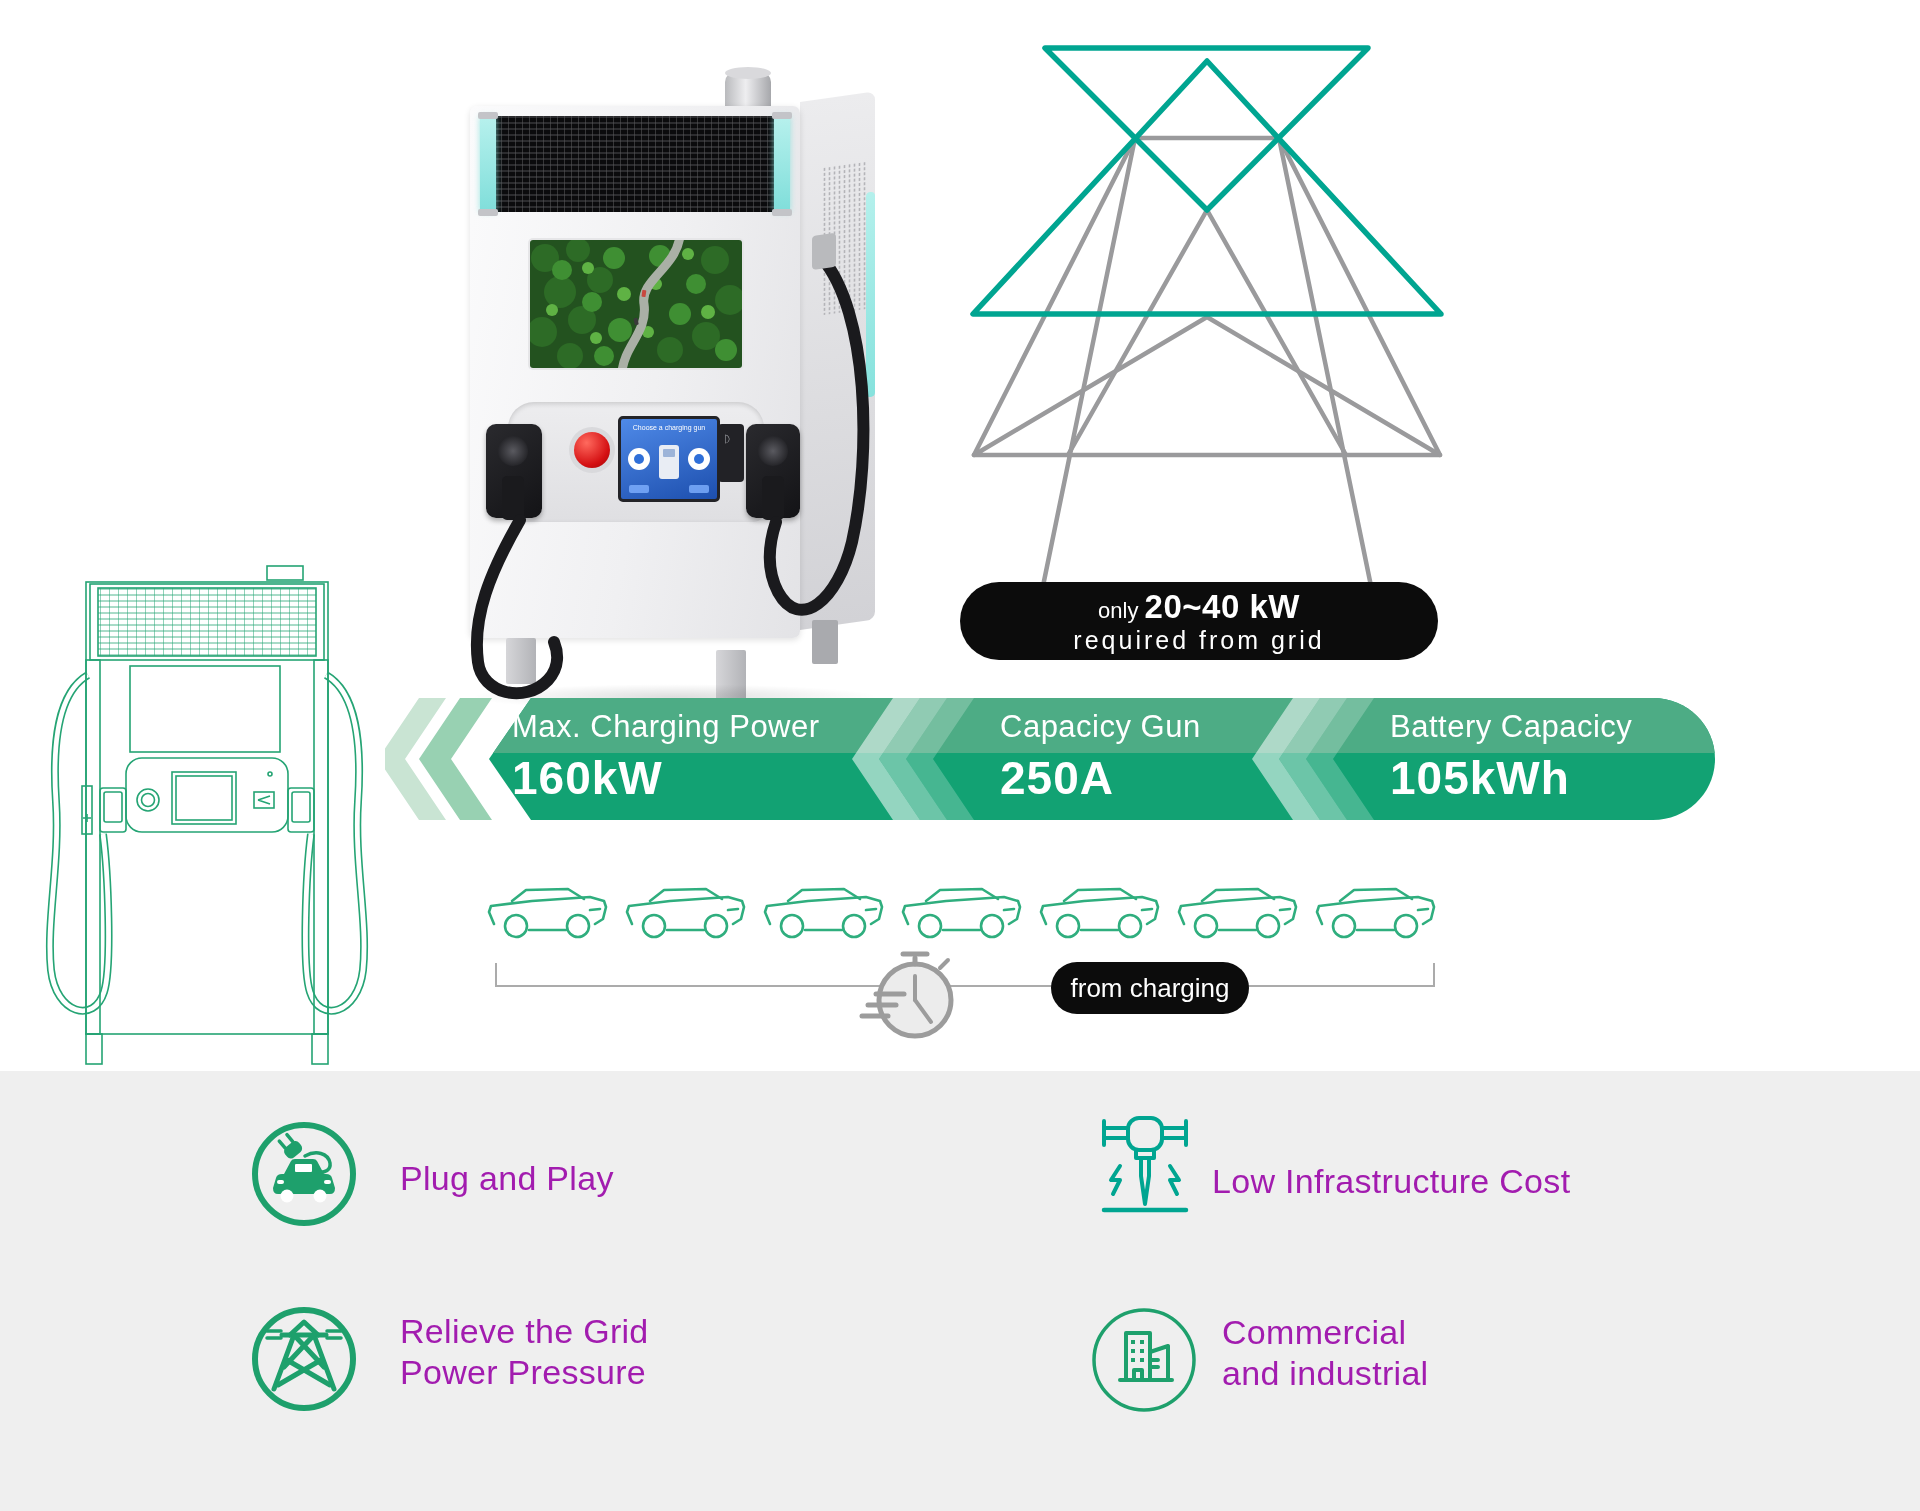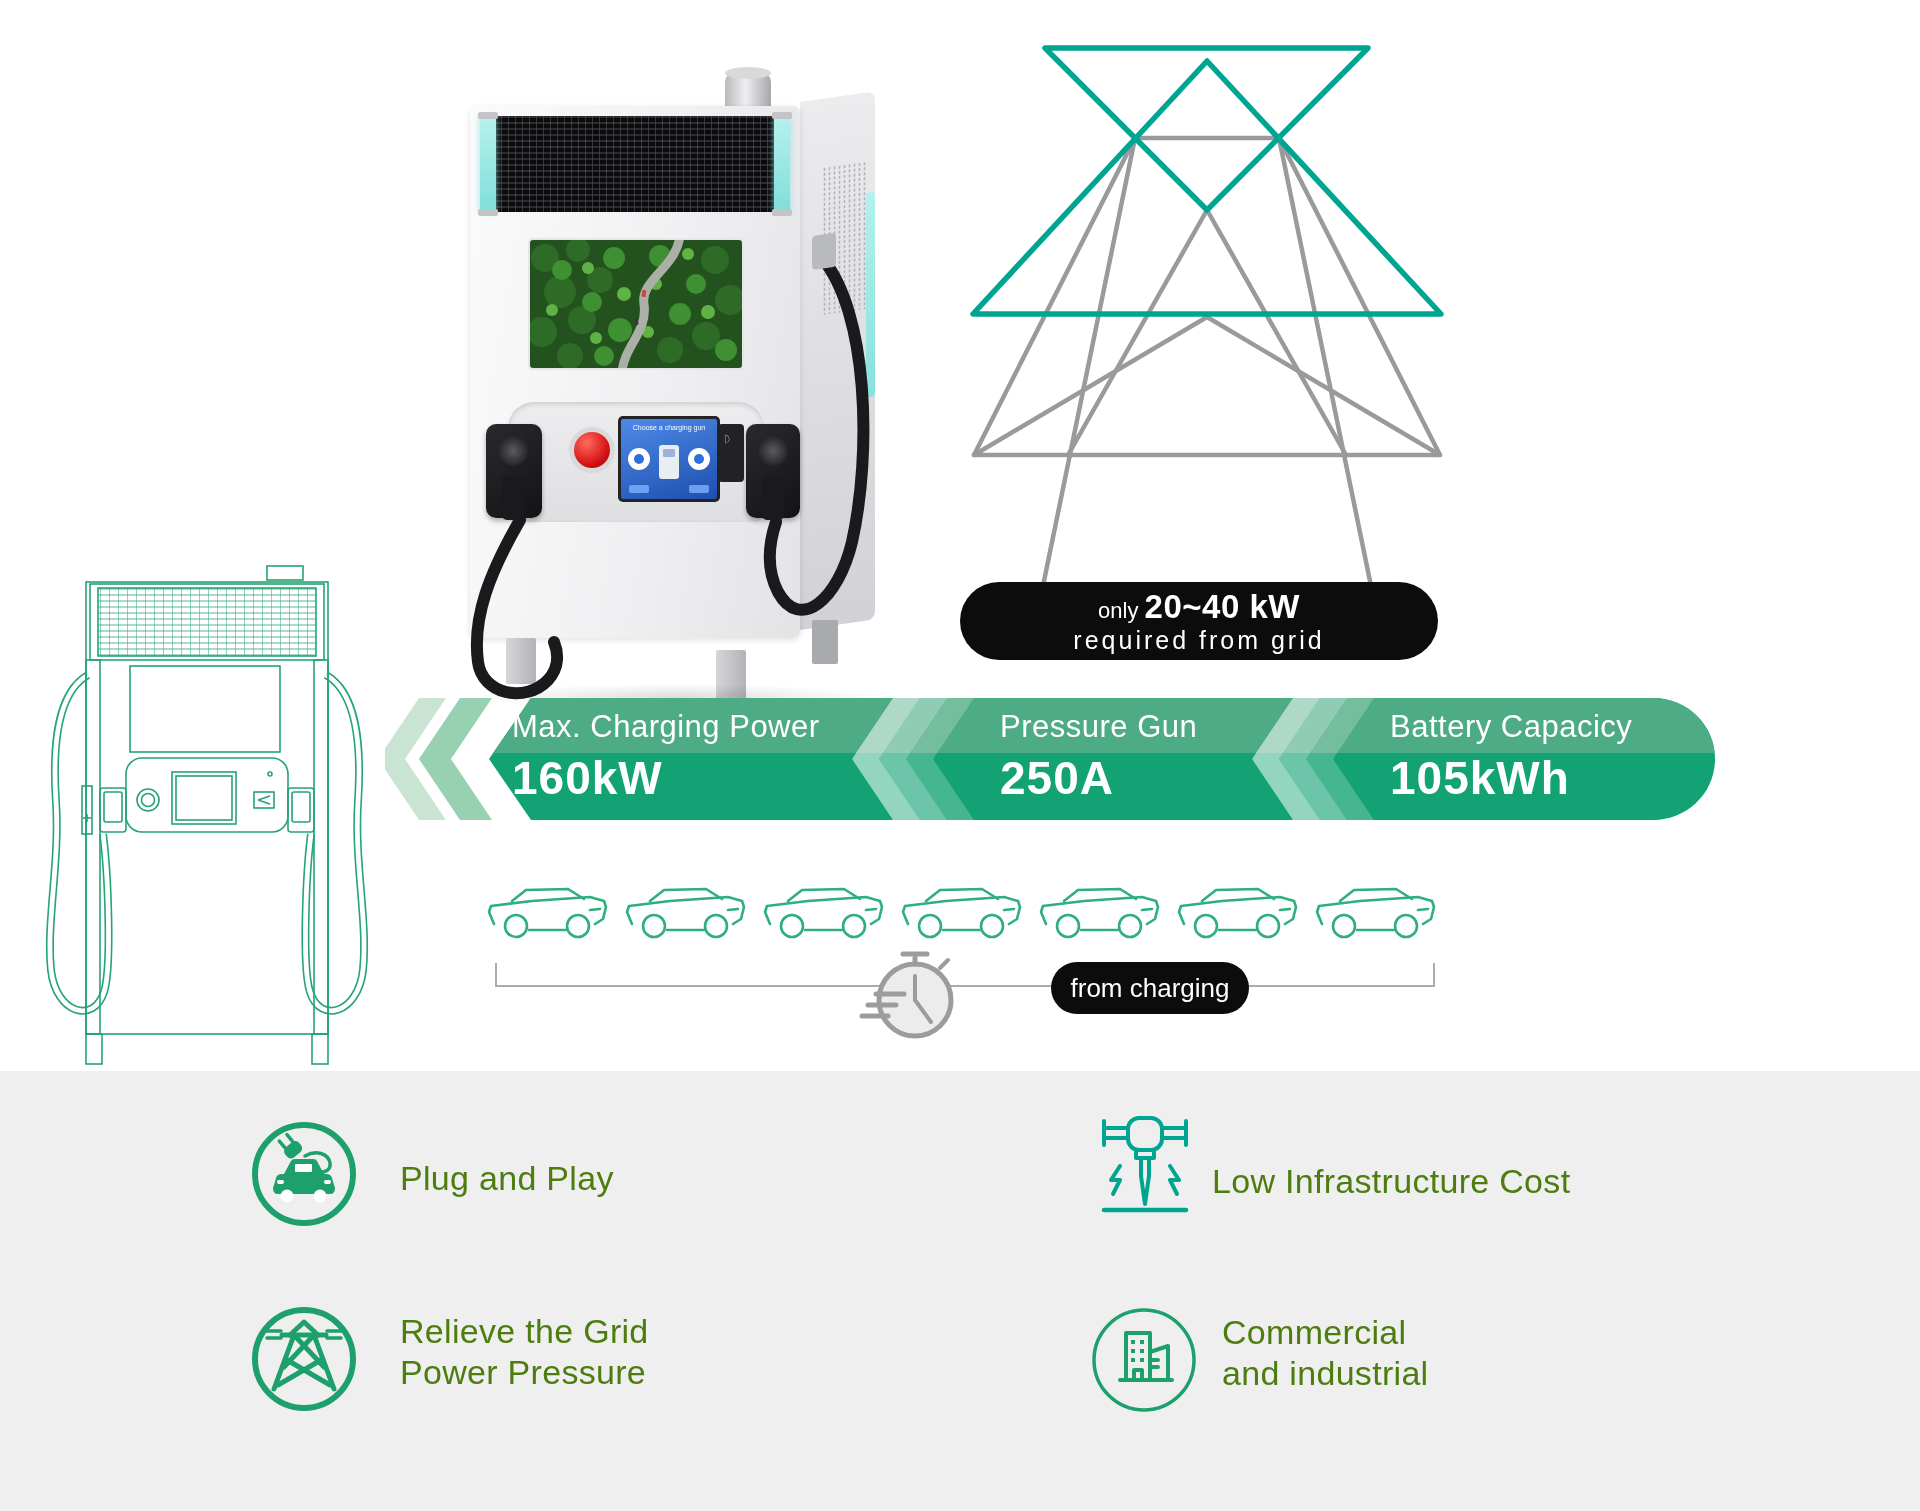--- a/index.html
+++ b/index.html
@@ -57,21 +57,21 @@
   .spec-label{position:absolute;top:11px;font-size:31px;font-weight:400;letter-spacing:.5px;white-space:nowrap;}
   .spec-value{position:absolute;top:53px;font-size:46px;font-weight:700;letter-spacing:1px;white-space:nowrap;}
 
   
   .car-row{left:486px;top:886px;width:960px;height:58px;display:flex;gap:14px;}
   .car-row svg{flex:0 0 auto;}
   .tl-line{left:496px;top:985px;width:938px;height:2px;background:#ababab;}
   .tl-tick{top:963px;width:2px;height:24px;background:#ababab;}
 
   
-  .feature-text{font-size:34px;color:#4d7c0f;line-height:41px;letter-spacing:.3px;}
+  .feature-text{font-size:34px;color:#a21caf;line-height:41px;letter-spacing:.3px;}
 
   svg{display:block;}
 </style>
 </head>
 <body>
 
 <div class="canvas">
 
   <div class="abs footer"></div>
 
@@ -248,21 +248,21 @@
           <path d="M935 0 L894 61 L935 122 H962 L921 61 L962 0 Z" fill="#ffffff" opacity=".38"></path>
           <path d="M962 0 L921 61 L962 122 H989 L948 61 L989 0 Z" fill="#ffffff" opacity=".22"></path>
         </g>
       </g>
     </svg>
     <div class="spec-col" style="left:127px;">
       <div class="spec-label">Max. Charging Power</div>
       <div class="spec-value">160kW</div>
     </div>
     <div class="spec-col" style="left:615px;">
-      <div class="spec-label">Pressure Gun</div>
+      <div class="spec-label">Capacicy Gun</div>
       <div class="spec-value">250A</div>
     </div>
     <div class="spec-col" style="left:1005px;">
       <div class="spec-label">Battery Capacicy</div>
       <div class="spec-value">105kWh</div>
     </div>
   </div>
 
   <div class="abs car-row">
     <svg width="124" height="56" viewBox="0 0 124 56">

